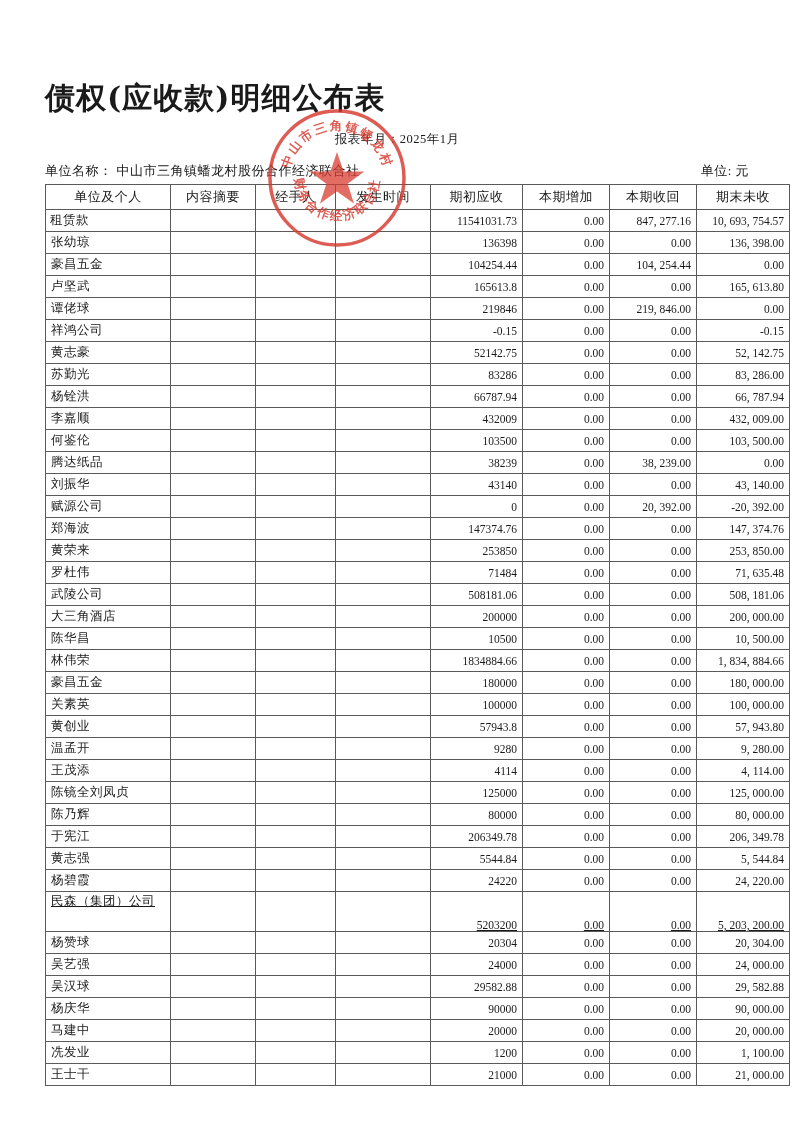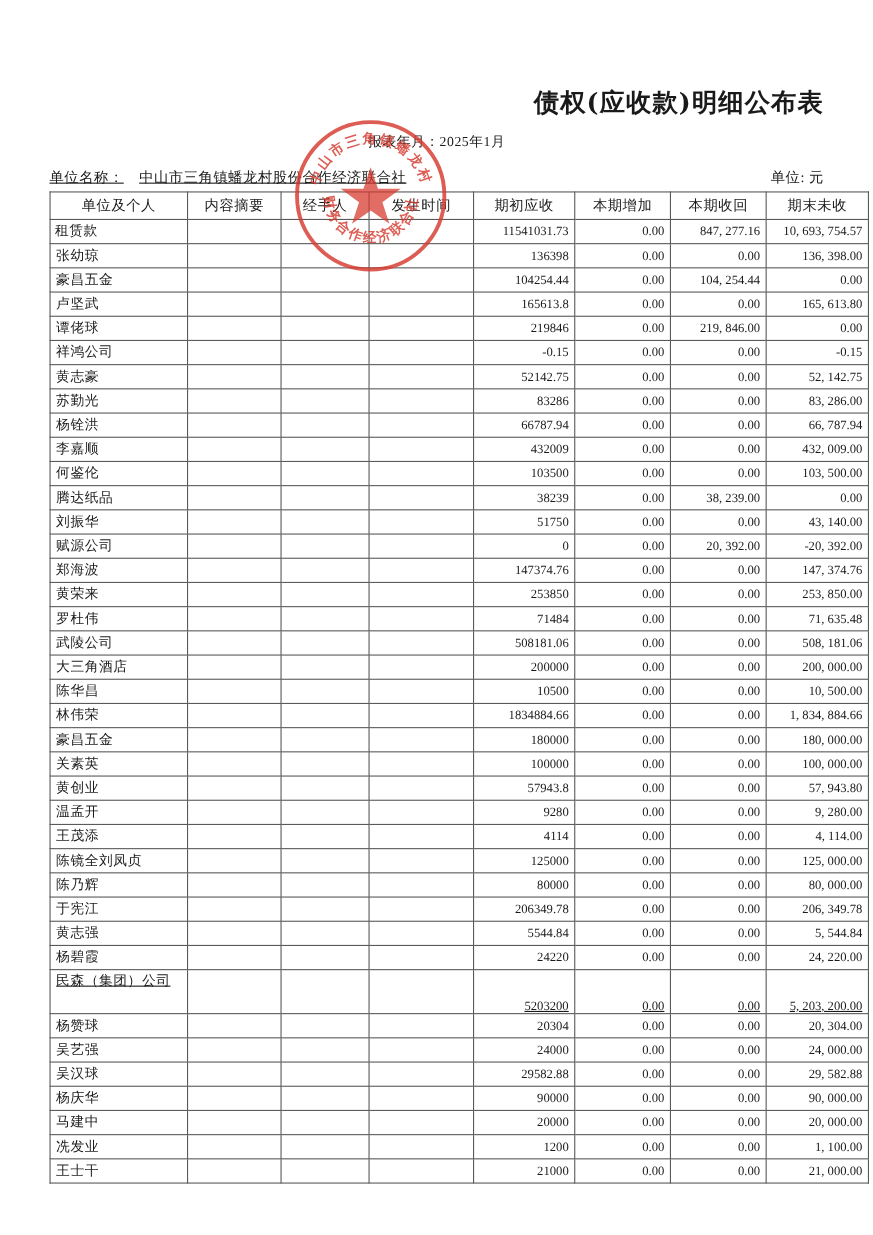--- a/index.html
+++ b/index.html
@@ -16,22 +16,22 @@
     overflow: hidden;
   }
   .page {
     position: relative;
     width: 794px;
     height: 1123px;
     box-sizing: border-box;
     padding: 0 45px;
   }
   .doc-title {
-    text-align: right;
-    font-size: 23px;
+    text-align: left;
+    font-size: 30px;
     font-weight: bold;
     letter-spacing: 1px;
     margin: 0;
     padding-top: 78px;
     font-family: "DejaVu Serif", "Liberation Serif", serif;
   }
   .report-period {
     text-align: center;
     font-size: 12.5px;
     margin-top: 12px;
@@ -40,23 +40,22 @@
   .meta-row {
     display: flex;
     justify-content: space-between;
     align-items: flex-end;
     font-size: 13px;
     margin-top: 14px;
     padding-bottom: 4px;
   }
   .meta-left {
     display: flex;
-    gap: 14px;
+    gap: 4px;
     white-space: nowrap;
-    text-decoration: underline;
   }
   .meta-label { letter-spacing: 0.5px; }
   .meta-value { letter-spacing: 0.5px; }
   .meta-right { white-space: nowrap; letter-spacing: 0.5px; }
 
   table.ledger {
     width: 100%;
     border-collapse: collapse;
     table-layout: fixed;
     font-size: 12px;
@@ -271,21 +270,21 @@
           <td class="c-num">38239</td>
           <td class="c-num">0.00</td>
           <td class="c-num">38, 239.00</td>
           <td class="c-num">0.00</td>
         </tr>
         <tr>
           <td class="c-name">刘振华</td>
           <td class="c-blank"></td>
           <td class="c-blank"></td>
           <td class="c-blank"></td>
-          <td class="c-num">51750</td>
+          <td class="c-num">43140</td>
           <td class="c-num">0.00</td>
           <td class="c-num">0.00</td>
           <td class="c-num">43, 140.00</td>
         </tr>
         <tr>
           <td class="c-name">赋源公司</td>
           <td class="c-blank"></td>
           <td class="c-blank"></td>
           <td class="c-blank"></td>
           <td class="c-num">0</td>

